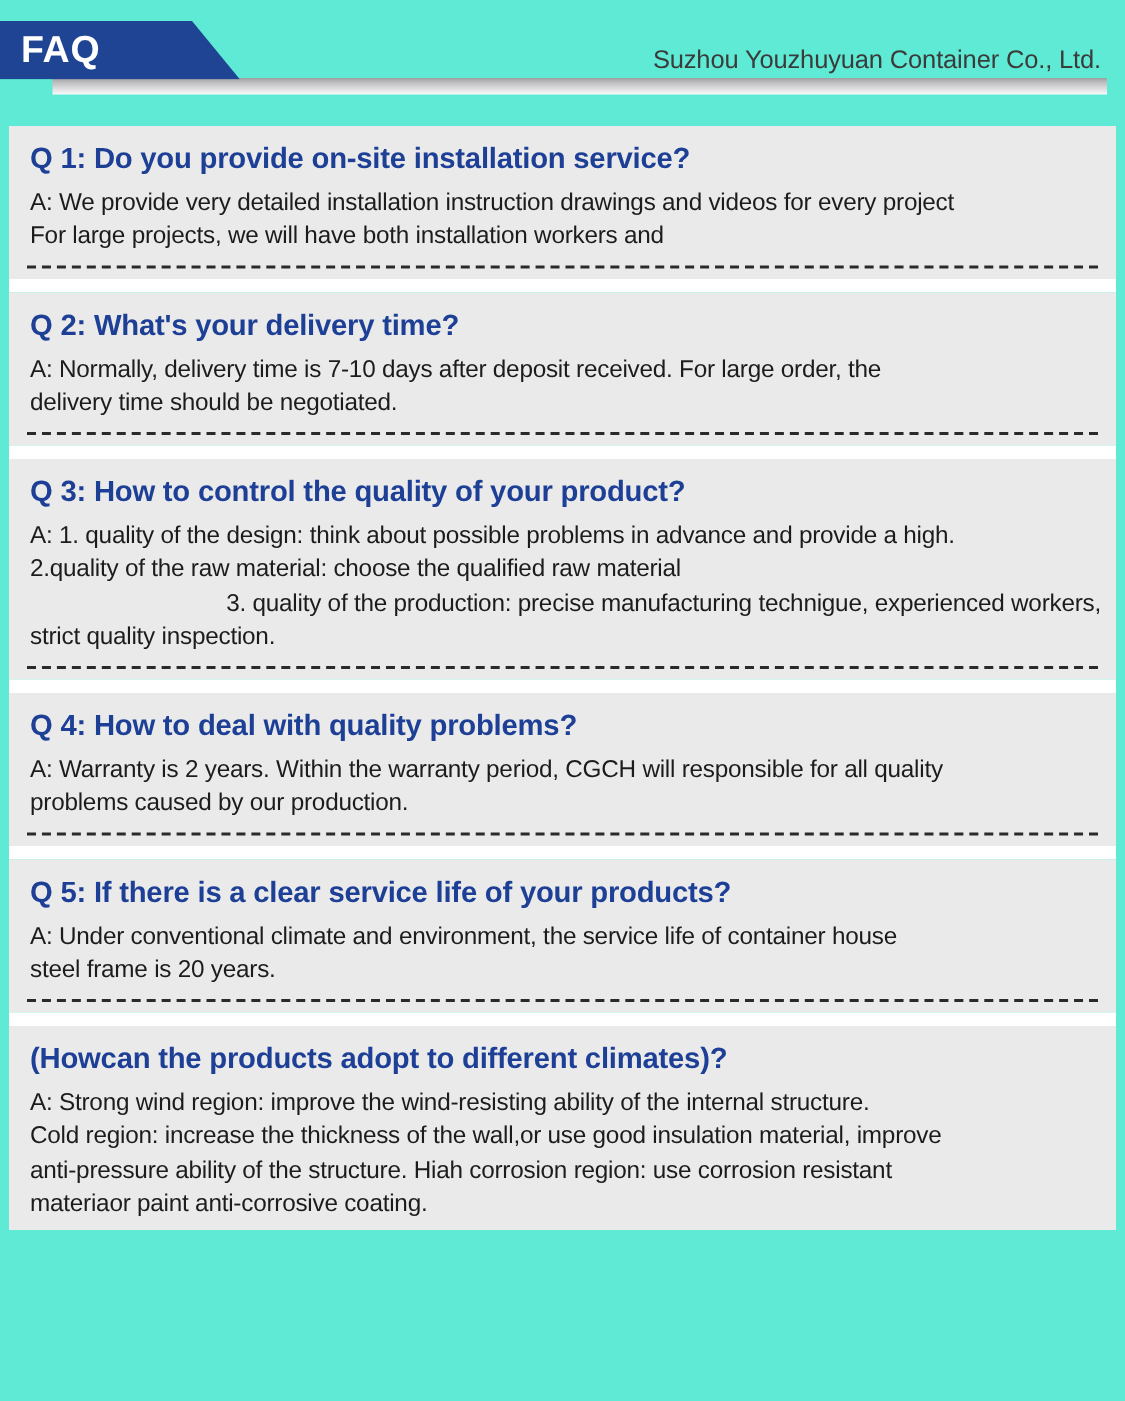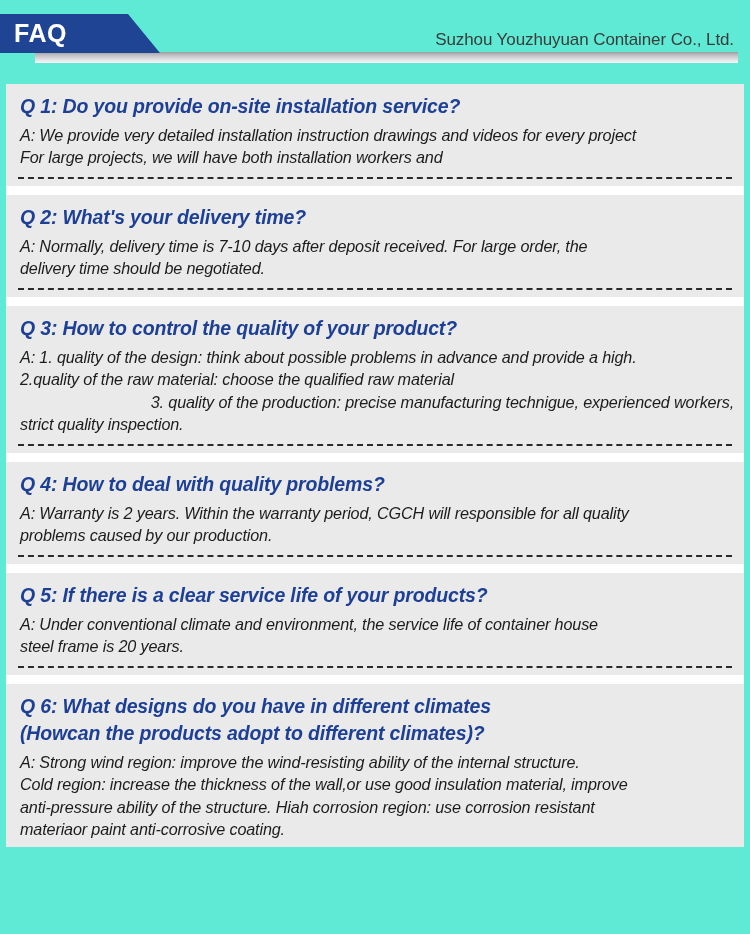--- a/index.html
+++ b/index.html
@@ -79,21 +79,20 @@
 
   
   .faq-list {
     position: relative;
   }
 
   .faq-item {
     background: #eaeaea;
     padding: 9px 0 6px 0;
     margin: 0;
-    font-style: italic;
   }
 
   .faq-gap {
     height: 9px;
     background: #ffffff;
   }
 
   .question {
     color: #1d4096;
     font-size: 19.5px;
@@ -191,21 +190,20 @@
         </div>
         <div class="answer">
           <span style="display: block;">A: Under conventional climate and environment, the service life of container house</span>
           <span style="display: block;">steel frame is 20 years.</span>
         </div>
         <div class="divider"></div>
       </div>
       <div class="faq-gap"></div>
       <div class="faq-item">
         <div class="question">
-          <span style="display: block;">Q 6:  What designs do you have in different climates</span>
           <span style="display: block;">(Howcan the products adopt to different climates)?</span>
         </div>
         <div class="answer">
           <span style="display: block;">A: Strong wind region: improve the wind-resisting ability of the internal structure.</span>
           <span style="display: block;">Cold region: increase the thickness of the wall,or use good insulation material, improve</span>
           <span style="display: block;">anti-pressure ability of the structure. Hiah corrosion region: use corrosion resistant</span>
           <span style="display: block;">materiaor paint anti-corrosive coating.</span>
         </div>
       </div>
     </div>

